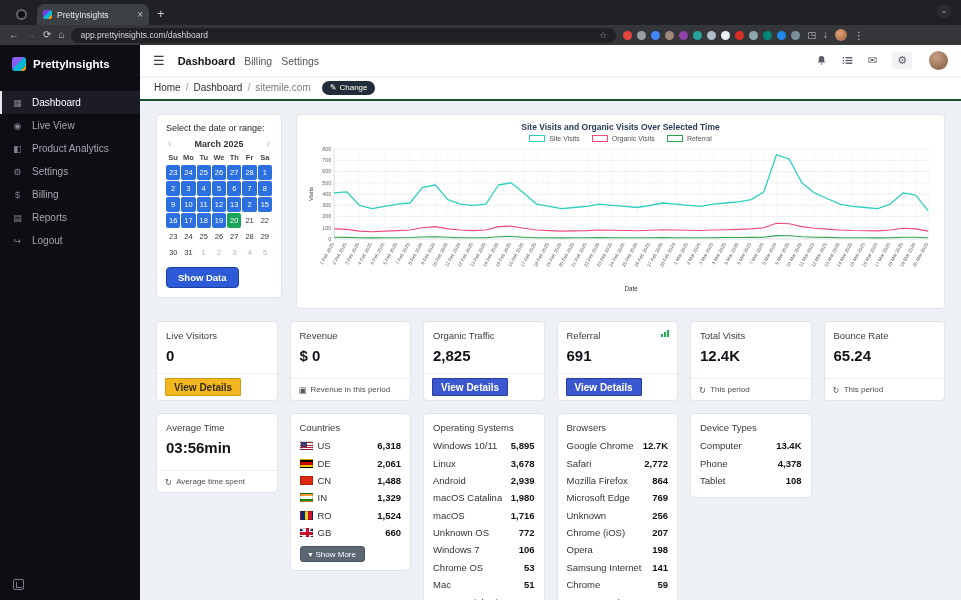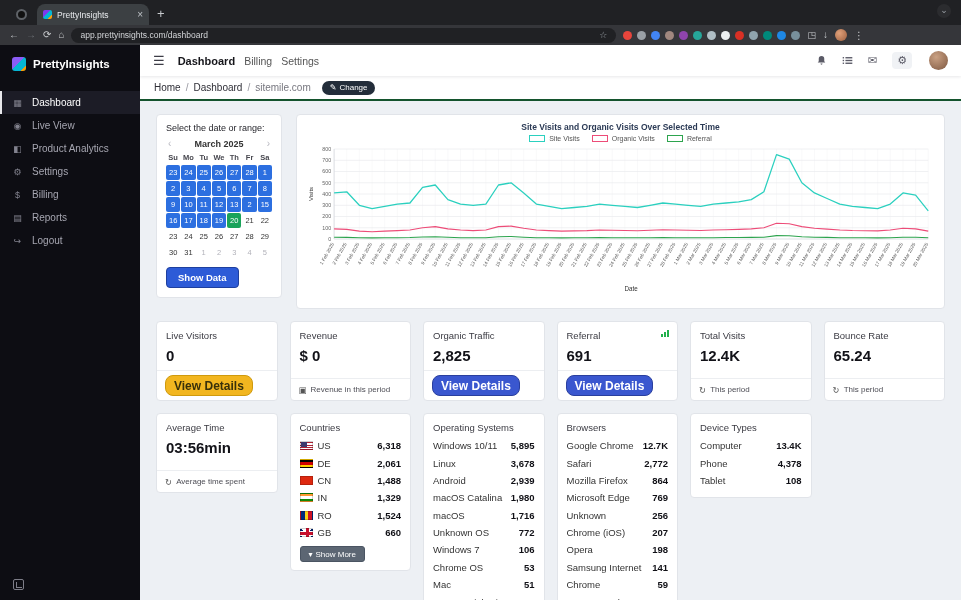--- a/index.html
+++ b/index.html
@@ -80,21 +80,21 @@
   .chart-svg{width:100%;height:152px;display:block}
   
   .rowB{display:grid;grid-template-columns:repeat(6,1fr);gap:12px;margin-bottom:12px}
   .rowC{display:grid;grid-template-columns:repeat(6,1fr);gap:12px;align-items:start}
   .stat-card{height:80px;display:flex;flex-direction:column;position:relative}
   .stat-title{font-size:9.5px;color:#3a3a42}
   .stat-value{font-size:15px;font-weight:bold;color:#121218;margin-top:6px}
   .stat-footer{margin:auto -9px -8px -9px;border-top:1px solid #eceef1;padding:4px 8px;display:flex;align-items:center;gap:4px;min-height:22px}
   .f-icon{font-size:8.5px;color:#555}
   .f-label{font-size:8px;color:#4d4d55}
-  .btn{font-size:12px;font-weight:bold;border-radius:8px;padding:2.5px 8px;cursor:pointer}
+  .btn{font-size:10px;font-weight:bold;border-radius:1px;padding:2.5px 8px;cursor:pointer}
   .btn-yellow{background:#f2b620;border:1px solid #cf9a0e;color:#38300a}
   .btn-blue{background:#3a57cf;border:1px solid #2a3f9e;color:#fff}
   .signal{position:absolute;right:8px;top:8px;display:flex;align-items:flex-end;gap:1px}
   .signal i{display:block;width:2px;background:#22b14c}
   
   .list-title{font-size:9.5px;color:#3a3a42;margin-bottom:4px}
   .lrow{display:flex;align-items:center;font-size:9.5px;color:#333;padding:3.2px 0}
   .lrow .nm{flex:1;display:flex;align-items:center}
   .lrow .vl{font-weight:bold;color:#101016}
   .flag{width:13px;height:9px;display:inline-block;border:0.5px solid rgba(0,0,0,.18);margin-right:5px;flex:none}

